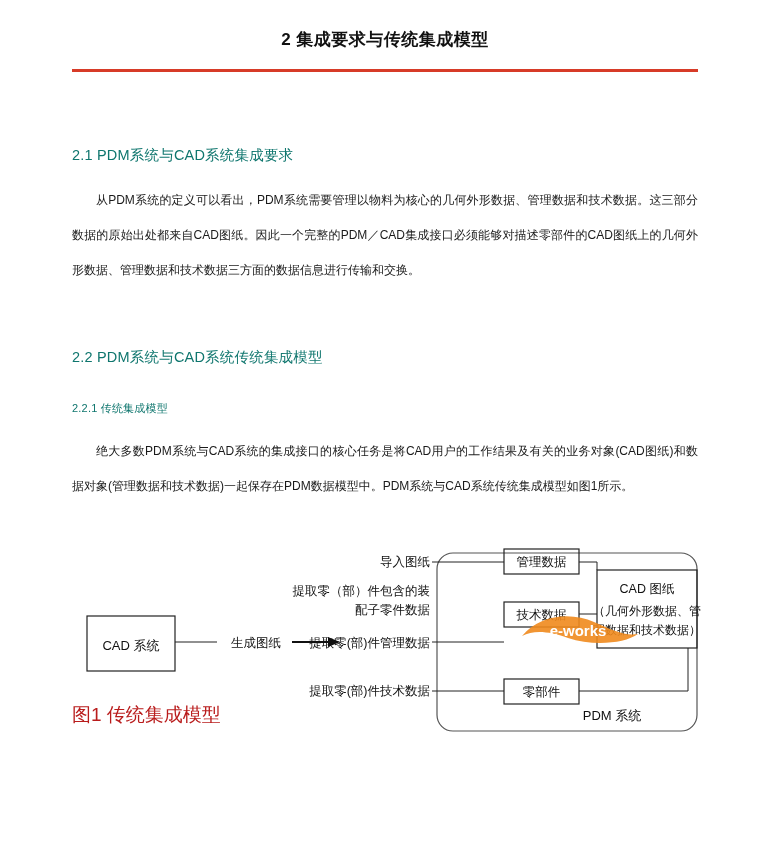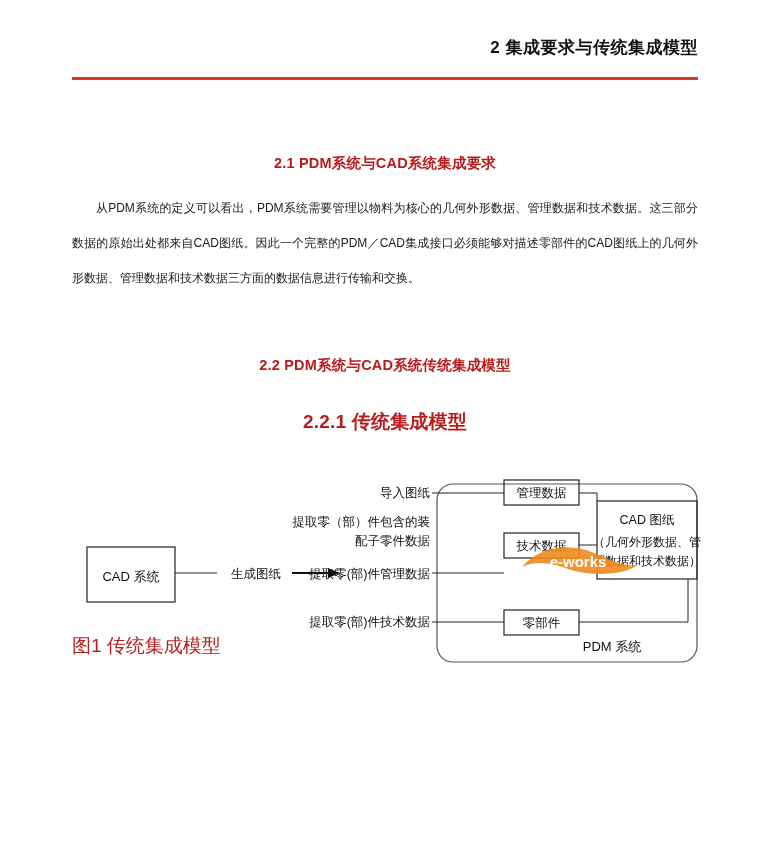--- a/index.html
+++ b/index.html
@@ -18,44 +18,43 @@
   .page {
     position: relative;
     width: 770px;
     height: 855px;
     box-sizing: border-box;
     padding: 0 72px;
   }
   
   .doc-title {
     margin: 0;
-    padding-top: 36px;
-    text-align: right;
+    padding-top: 28px;
+    text-align: center;
     font-size: 17px;
     font-weight: bold;
     letter-spacing: 0.5px;
     color: #111;
   }
   .title-rule {
     margin-top: 18px;
     height: 3px;
     background: #d73b28;
     width: 100%;
   }
   
   .section-heading {
     font-size: 14.5px;
-    font-weight: bold;
-    color: #b91c1c;
+    font-weight: normal;
+    color: #0f766e;
     letter-spacing: 0.2px;
-    text-align: center;
   }
   .h2-1 { margin-top: 74px; }
   .h2-2 { margin-top: 60px; }
-  .h2-2-1 { margin-top: 34px; font-size: 19px; }
+  .h2-2-1 { margin-top: 34px; font-size: 11px; }
 
   .body-par {
     margin-top: 18px;
     font-size: 12px;
     line-height: 35px;
     text-align: justify;
     text-indent: 2em;
     color: #1a1a1a;
   }
 
@@ -101,20 +100,21 @@
 
   <h1 class="doc-title">2 集成要求与传统集成模型</h1>
   <div class="title-rule"></div>
 
   <h2 class="section-heading h2-1">2.1 PDM系统与CAD系统集成要求</h2>
   <p class="body-par">从PDM系统的定义可以看出，PDM系统需要管理以物料为核心的几何外形数据、管理数据和技术数据。这三部分数据的原始出处都来自CAD图纸。因此一个完整的PDM／CAD集成接口必须能够对描述零部件的CAD图纸上的几何外形数据、管理数据和技术数据三方面的数据信息进行传输和交换。</p>
 
   <h2 class="section-heading h2-2">2.2 PDM系统与CAD系统传统集成模型</h2>
 
   <h3 class="section-heading h2-2-1">2.2.1 传统集成模型</h3>
+  <p class="body-par">绝大多数PDM系统与CAD系统的集成接口的核心任务是将CAD用户的工作结果及有关的业务对象(CAD图纸)和数据对象(管理数据和技术数据)一起保存在PDM数据模型中。PDM系统与CAD系统传统集成模型如图1所示。</p>
 
   <div class="figure-wrap">
     <svg class="figure-canvas" viewBox="0 0 660 200">
 
       <rect x="385" y="5" width="260" height="178" rx="16" ry="16" fill="none" stroke="#555" stroke-width="1.2"></rect>
 
       <rect x="35" y="68" width="88" height="55" fill="none" stroke="#222" stroke-width="1.2"></rect>
       <text x="79" y="102" font-size="13" text-anchor="middle" fill="#111">CAD 系统</text>
 
       <line x1="123" y1="94" x2="165" y2="94" stroke="#222" stroke-width="1.2"></line>

